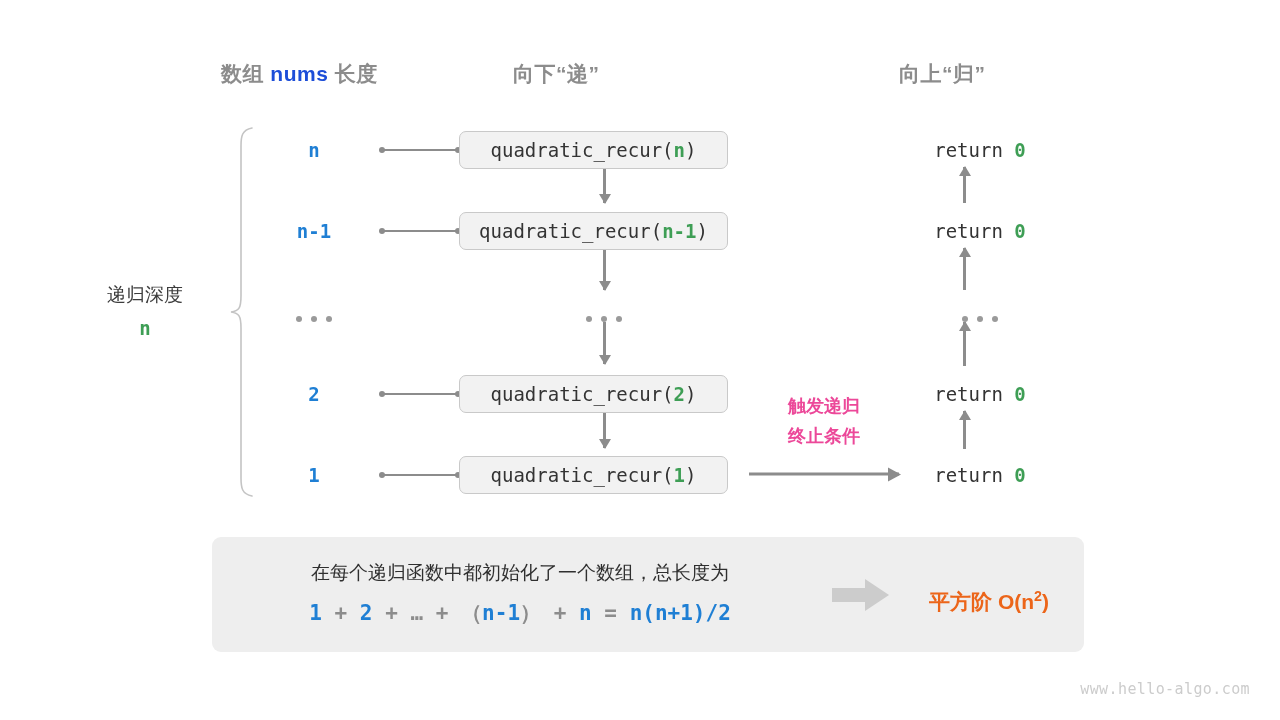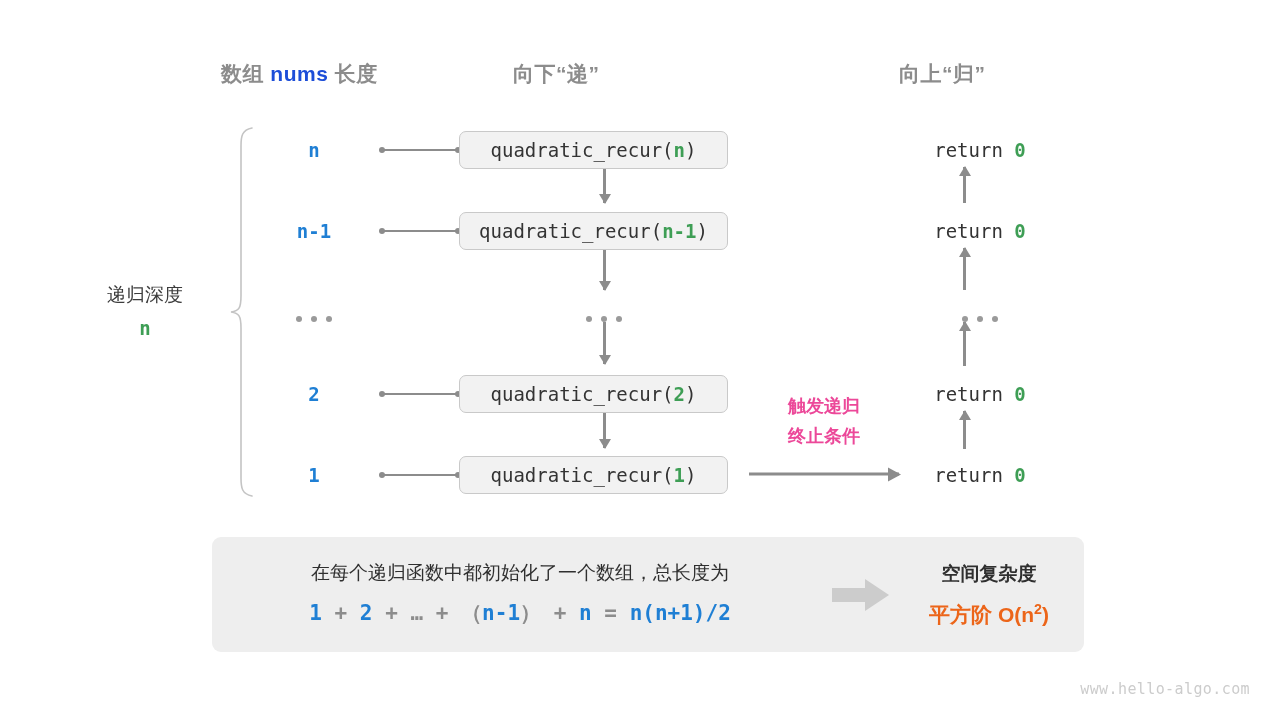--- a/index.html
+++ b/index.html
@@ -470,21 +470,20 @@
         <span>=</span>
         <span class="b">n(n+1)/2</span>
       </div>
     </div>
 
     <svg id="big-arrow" viewBox="0 0 58 34">
       <path d="M0,10 L33,10 L33,1 L57,17 L33,33 L33,24 L0,24 Z" fill="#cccccc"></path>
     </svg>
 
     <div id="summary-right">
-      <div id="sc-title">空间复杂度</div>
       <div id="sc-value">
         <span>平方阶</span>
         <span><span>O(n</span><sup>2</sup><span>)</span></span>
       </div>
     </div>
   </div>
 
   <div id="watermark">www.hello-algo.com</div>
 
 </div>

